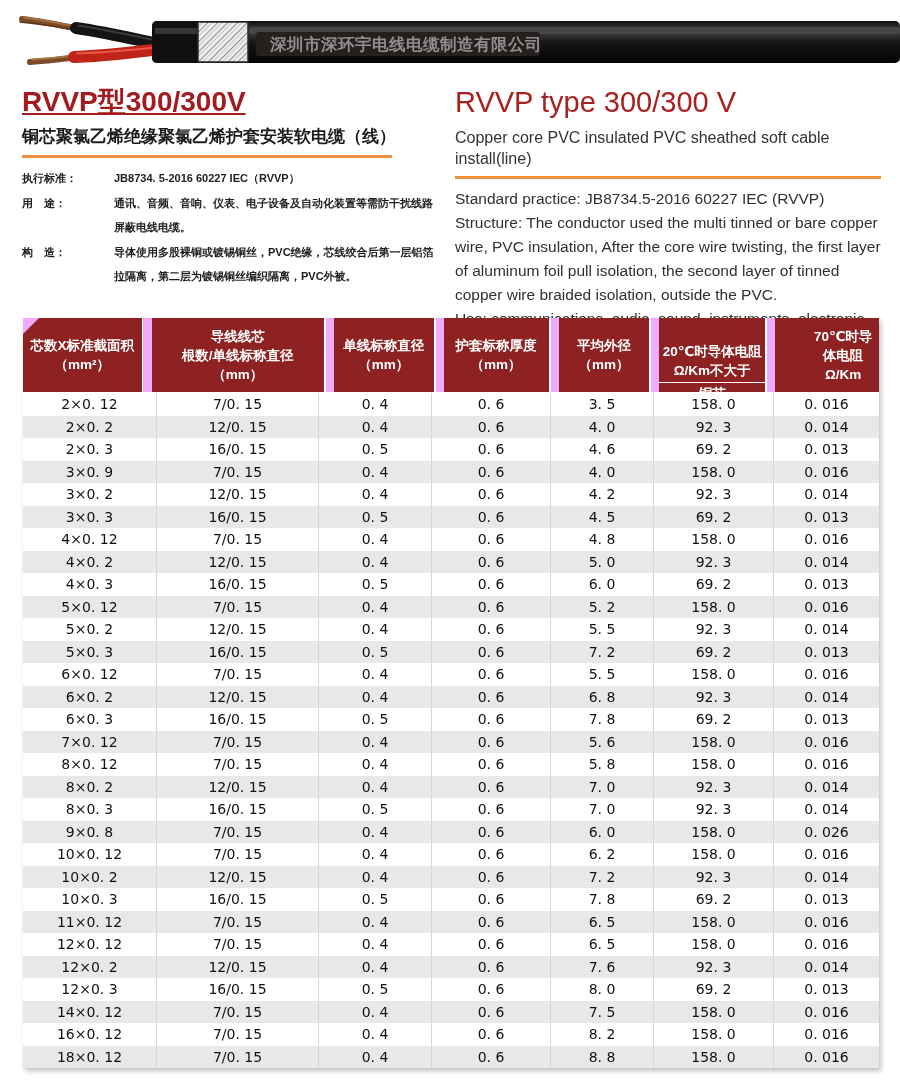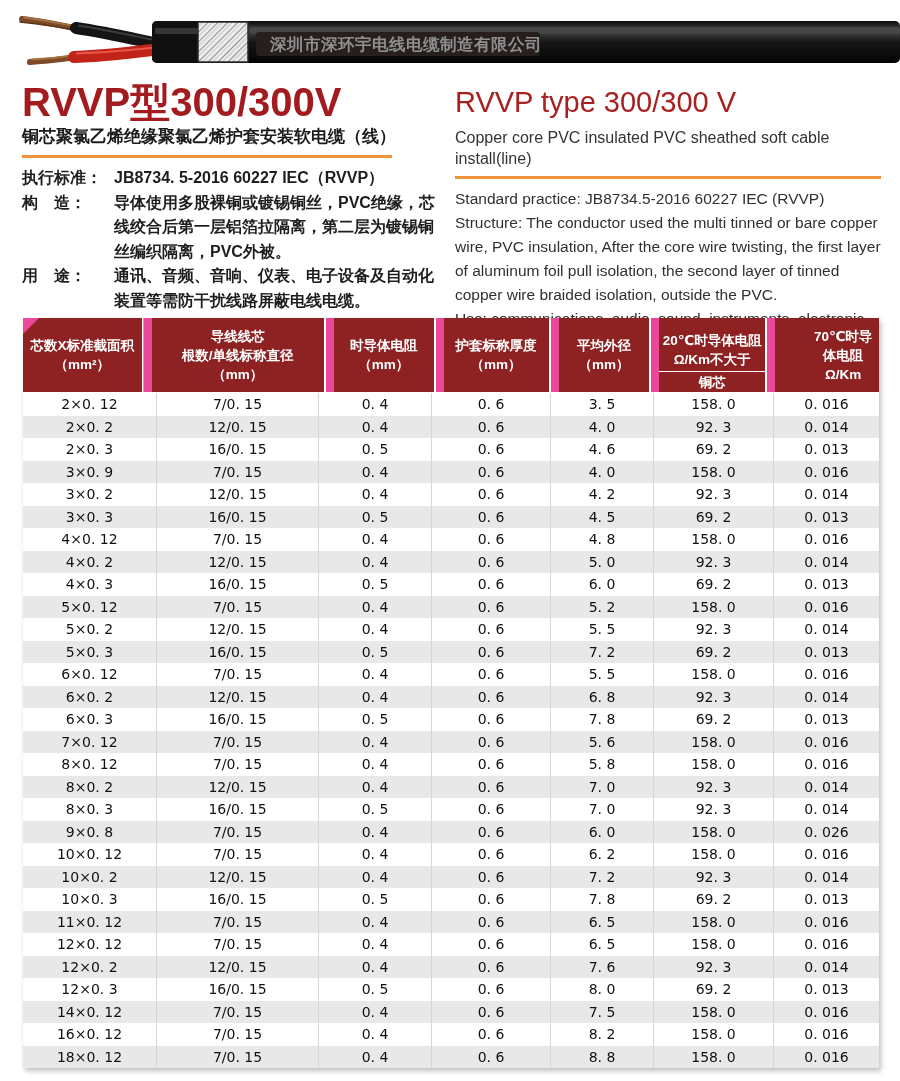--- a/index.html
+++ b/index.html
@@ -9,50 +9,50 @@
     font-family:"Liberation Sans","DejaVu Sans",sans-serif; overflow:hidden;
   }
 
   
   .banner { position:absolute; top:12px; left:0; width:900px; height:80px; }
 
   
   .intro-zh { position:absolute; left:22px; top:84px; width:420px; color:#1e1e1e; }
   .intro-en { position:absolute; left:455px; top:84px; width:432px; color:#2e2e2e; }
 
-  .title-zh { font-size:40px; line-height:36px; font-weight:bold; color:#a31b1f; }
+  .title-zh { font-size:28px; line-height:36px; font-weight:bold; color:#a31b1f;text-decoration:underline; }
   .title-en { font-size:29px; line-height:36px; font-weight:normal; color:#a8201f; }
 
   .subtitle-zh { margin-top:6px; font-size:17px; line-height:22px; font-weight:bold; color:#1c1c1c; }
   .subtitle-en { margin-top:7px; font-size:16px; line-height:21px; color:#333333; }
 
   .rule { margin-top:7px; height:3px; background:#f0923c; }
   .rule-zh { width:370px; }
   .rule-en { width:426px; }
 
-  .zh-body { margin-top:8px; font-size:16px; line-height:24.5px; font-weight:bold; color:#1e1e1e; }
+  .zh-body { margin-top:8px; font-size:11px; line-height:24.5px; font-weight:bold; color:#1e1e1e; }
   .zh-row { display:flex; }
   .zh-label { width:92px; flex:0 0 92px; }
   .zh-text { flex:1; }
 
   .en-body { margin-top:8px; font-size:15.5px; line-height:24px; color:#303030; }
   .en-body p { margin:0; }
 
   
   .spec-table { position:absolute; left:23px; top:318px; width:856px; box-shadow:2px 3px 5px rgba(0,0,0,0.25); }
-  .thead { display:flex; height:74px; background:#ec4899;gap:8px; }
+  .thead { display:flex; height:74px; background:#f0abfc;gap:8px; }
   .th {
     background:#8e2222; color:#ffffff; font-size:13.5px; font-weight:bold;
     display:flex; flex-direction:column; align-items:center; justify-content:center;
     text-align:center; line-height:19px; border-right:2px solid #ffffff;
   }
   .th:last-child { border-right:none; }
   .th.cut { clip-path:polygon(16px 0, 100% 0, 100% 100%, 0 100%, 0 16px); }
   .th-c1 { width:134px; } .th-c2 { width:194px; } .th-c3 { width:113px; }
-  .th-c4 { width:119px; } .th-c5 { width:103px; } .th-c6 { width:120px; justify-content:flex-end; padding-top:8px; }
+  .th-c4 { width:119px; } .th-c5 { width:103px; } .th-c6 { width:120px; justify-content:flex-start; padding-top:24px; }
   .th-c7 { width:112px;padding-left:32px; }
   .th-divider { width:100%; height:0; border-top:1.5px solid #ffffff; margin:2px 0 1px 0; }
 
   .tbody { margin-top:1px; background:#14532d; }
   .trow { display:flex; height:22.5px; background:#ffffff; }
   .trow.alt { background:#e8e8e8; }
   .tcell {
     font-size:14px; color:#111111; text-align:center; line-height:22.5px;
     border-right:1px solid #d6d6d6; overflow:hidden; white-space:nowrap;
     font-family:"DejaVu Sans","Liberation Sans",sans-serif;
@@ -122,26 +122,26 @@
   <div class="intro-zh">
     <div class="title-zh">RVVP型300/300V</div>
     <div class="subtitle-zh">铜芯聚氯乙烯绝缘聚氯乙烯护套安装软电缆（线）</div>
     <div class="rule rule-zh"></div>
     <div class="zh-body">
       <div class="zh-row">
         <span class="zh-label">执行标准：</span>
         <div class="zh-text">JB8734. 5-2016 60227 IEC（RVVP）</div>
       </div>
       <div class="zh-row">
+        <span class="zh-label">用　途：</span>
+        <div class="zh-text">通讯、音频、音响、仪表、电子设备及自动化装置等需防干扰线路屏蔽电线电缆。</div>
+      </div>
+      <div class="zh-row">
         <span class="zh-label">构　造：</span>
         <div class="zh-text">导体使用多股裸铜或镀锡铜丝，PVC绝缘，芯线绞合后第一层铝箔拉隔离，第二层为镀锡铜丝编织隔离，PVC外被。</div>
-      </div>
-      <div class="zh-row">
-        <span class="zh-label">用　途：</span>
-        <div class="zh-text">通讯、音频、音响、仪表、电子设备及自动化装置等需防干扰线路屏蔽电线电缆。</div>
       </div>
     </div>
   </div>
 
   <div class="intro-en">
     <div class="title-en">RVVP type 300/300 V</div>
     <div class="subtitle-en">Copper core PVC insulated PVC sheathed soft cable install(line)</div>
     <div class="rule rule-en"></div>
     <div class="en-body">
       <p>Standard practice: JB8734.5-2016 60227 IEC (RVVP)</p>
@@ -155,21 +155,21 @@
       <div class="th th-c1 cut">
         <span>芯数X标准截面积</span>
         <span>（mm²）</span>
       </div>
       <div class="th th-c2">
         <span>导线线芯</span>
         <span>根数/单线标称直径</span>
         <span>（mm）</span>
       </div>
       <div class="th th-c3">
-        <span>时导体电阻</span>
+        <span>单线标称直径</span>
         <span>（mm）</span>
       </div>
       <div class="th th-c4">
         <span>护套标称厚度</span>
         <span>（mm）</span>
       </div>
       <div class="th th-c5">
         <span>平均外径</span>
         <span>（mm）</span>
       </div>

